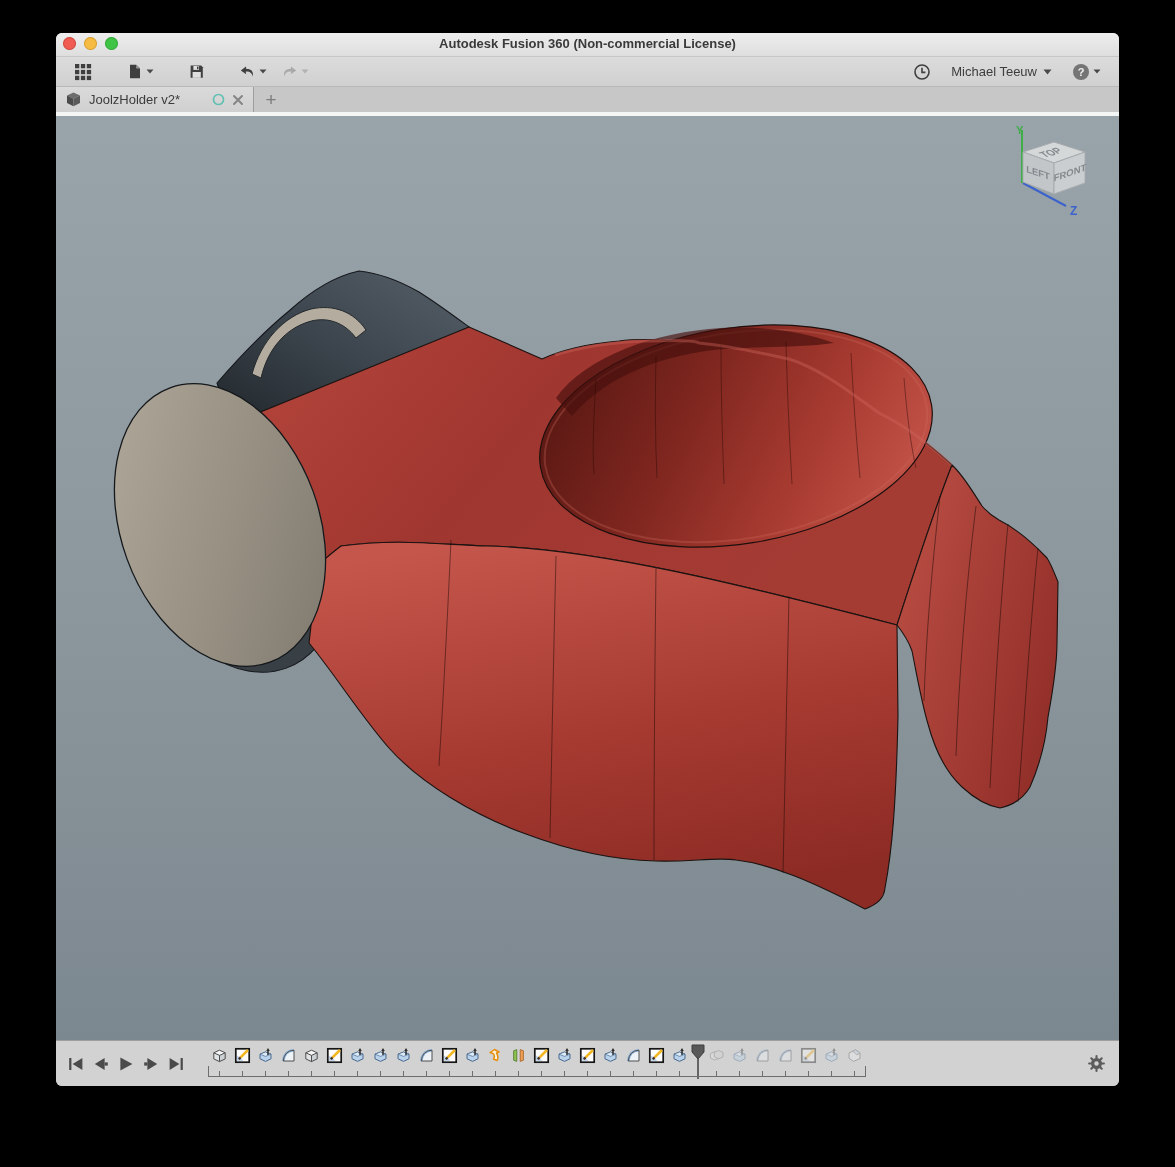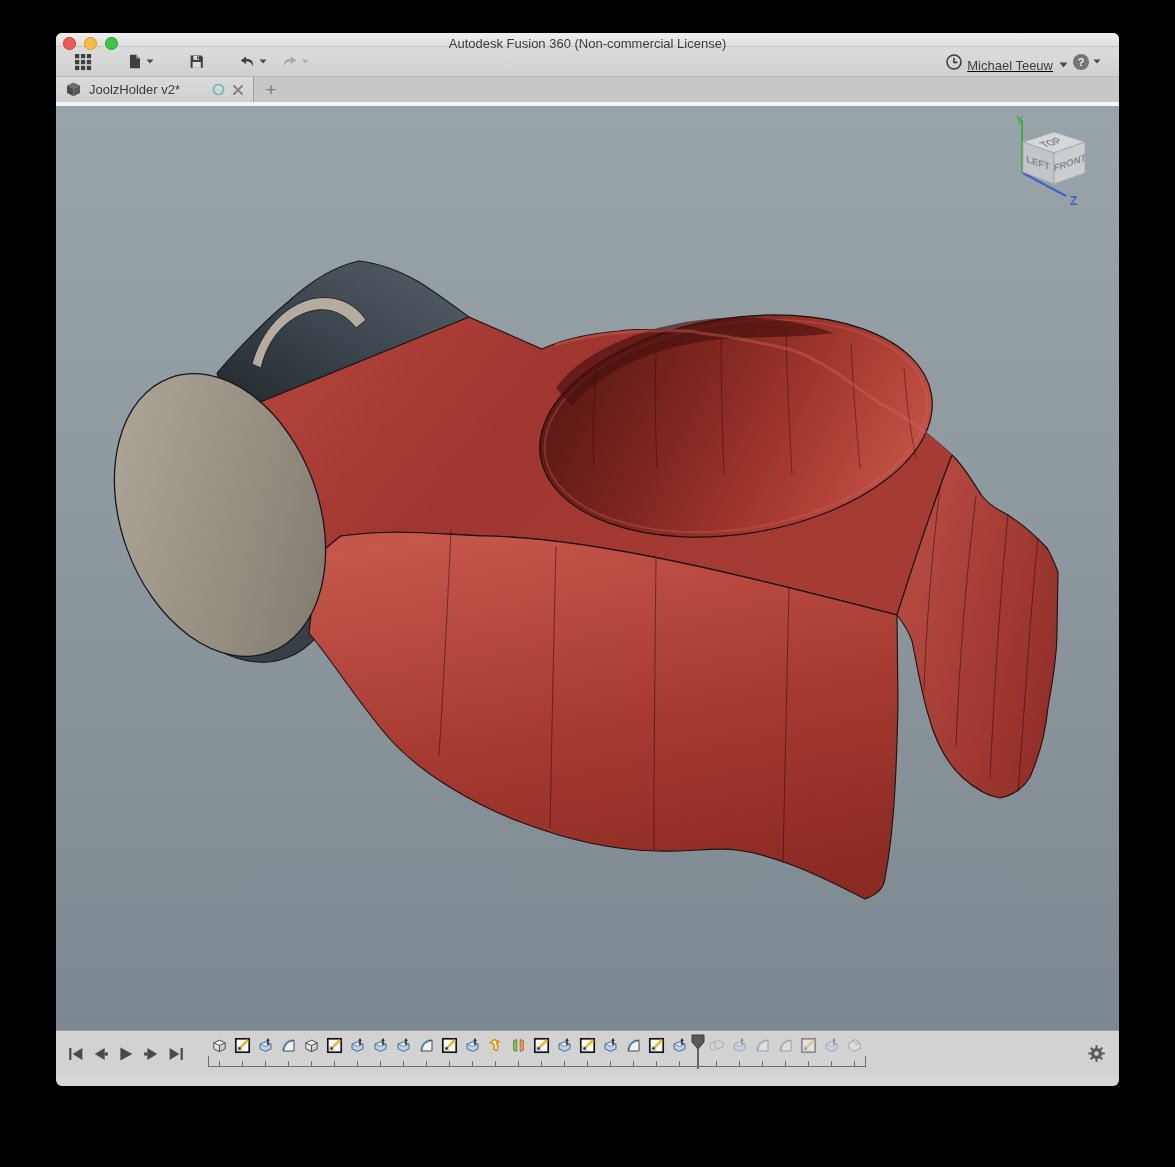--- a/index.html
+++ b/index.html
@@ -3,37 +3,37 @@
 <meta charset="utf-8">
 <style>
   html,body{margin:0;padding:0;background:#000;}
   *{box-sizing:border-box;}
   .stage{position:relative;width:1175px;height:1167px;background:#000;overflow:hidden;
          font-family:"Liberation Sans", sans-serif;}
   .window{position:absolute;left:56px;top:33px;width:1063px;height:1053px;
           border-radius:6px;overflow:hidden;background:#d6d6d6;
           box-shadow:0 22px 60px rgba(0,0,0,.75), 0 0 0 1px rgba(0,0,0,.4);}
   
-  .titlebar{position:relative;height:14px;background:linear-gradient(#eeeeee,#dedede);
-            border-bottom:1px solid #c6c6c6;}
+  .titlebar{position:relative;height:24px;background:linear-gradient(#eeeeee,#dedede);
+            border-bottom:1px solid #c6c6c6;font-weight:bold;}
   .traffic{position:absolute;left:7px;top:4px;display:flex;gap:8px;}
   .light{width:13px;height:13px;border-radius:50%;}
   .light.red{background:#f05c52;box-shadow:inset 0 0 0 1px rgba(170,50,40,.5);}
   .light.yellow{background:#f6bb43;box-shadow:inset 0 0 0 1px rgba(180,130,30,.5);}
   .light.green{background:#3fc445;box-shadow:inset 0 0 0 1px rgba(40,140,45,.5);}
   .title{position:absolute;left:0;right:0;top:0;height:22px;line-height:22px;
          text-align:center;font-size:13px;color:#3a3a3a;}
   
   .toolbar{display:flex;align-items:center;height:30px;background:linear-gradient(#dcdcdc,#d0d0d0);
            border-bottom:1px solid #b9b9b9;padding:0 14px;}
   .tbgroup{display:flex;align-items:center;gap:6px;}
   .tbbtn{display:flex;align-items:center;gap:3px;padding:2px 4px;cursor:default;}
   .tbbtn svg{display:block;}
   .sp{width:14px;}
-  .tbright{margin-left:auto;display:flex;align-items:flex-end;text-decoration:underline;}
+  .tbright{margin-left:auto;display:flex;align-items:center;gap:16px;}
   .usermenu{display:flex;align-items:center;gap:6px;font-size:13px;color:#3d3d3d;}
   
   .tabbar{display:flex;align-items:stretch;height:29px;background:#c7c7c7;
           border-bottom:4px solid #f4f5f5;}
   .tab{display:flex;align-items:center;gap:7px;width:198px;padding:0 9px;
        background:linear-gradient(#dadada,#d0d0d0);border-right:1px solid #9e9e9e;}
   .tab-label{font-size:13px;font-weight:normal;color:#3b3b3b;flex:1;white-space:nowrap;}
   .newtab{display:flex;align-items:center;justify-content:center;width:34px;
           font-size:19px;color:#7d7d7d;}
   

